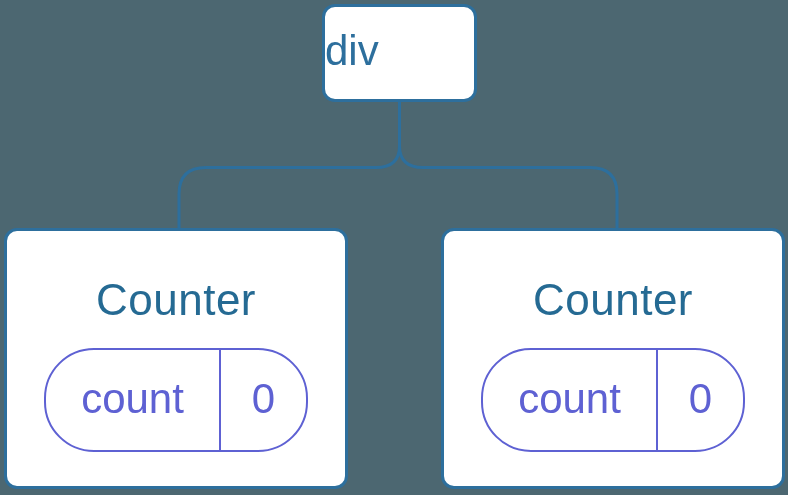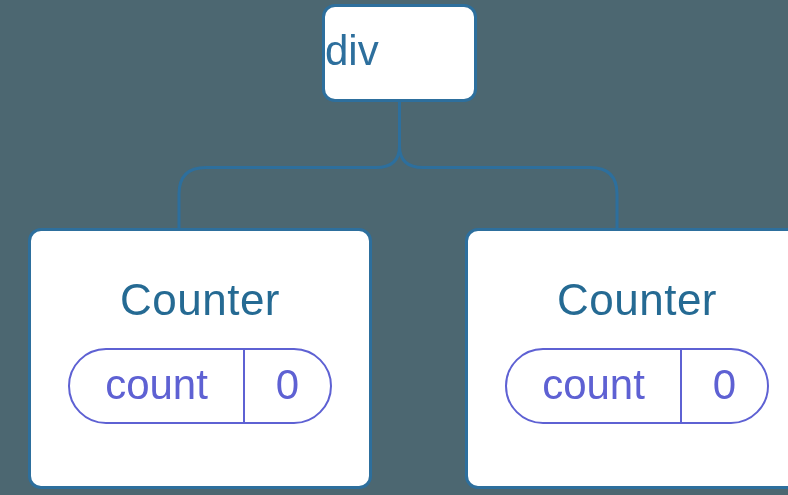--- a/index.html
+++ b/index.html
@@ -50,40 +50,39 @@
     padding-bottom: 4px;
   }
   .counter-card {
     position: absolute;
     top: 228px;
     width: 344px; height: 261px;
     background: var(--card-fill);
     border: 3px solid var(--line-blue);
     border-radius: 13px;
     z-index: 1;
-    margin-left: 24px;
   }
   .counter-card.left  { left: 4px; }
   .counter-card.right { left: 441px; }
   .card-title {
     position: absolute;
     top: 47px; left: 0; right: 0;
     text-align: center;
     font-size: 44px;
     font-weight: 500;
     letter-spacing: 0.5px;
     color: var(--title-blue);
     line-height: 1;
   }
   .state-pill {
     position: absolute;
     top: 117px;
     left: 50%;
     transform: translateX(-50%);
-    width: 264px; height: 76px;
+    width: 264px; height: 104px;
     border: 2px solid var(--pill-purple);
     border-radius: 50px;
     display: flex;
     overflow: hidden;
     color: var(--pill-purple);
     font-size: 42px;
   }
   .pill-key-cell {
     flex: 0 0 173px;
     display: flex;

